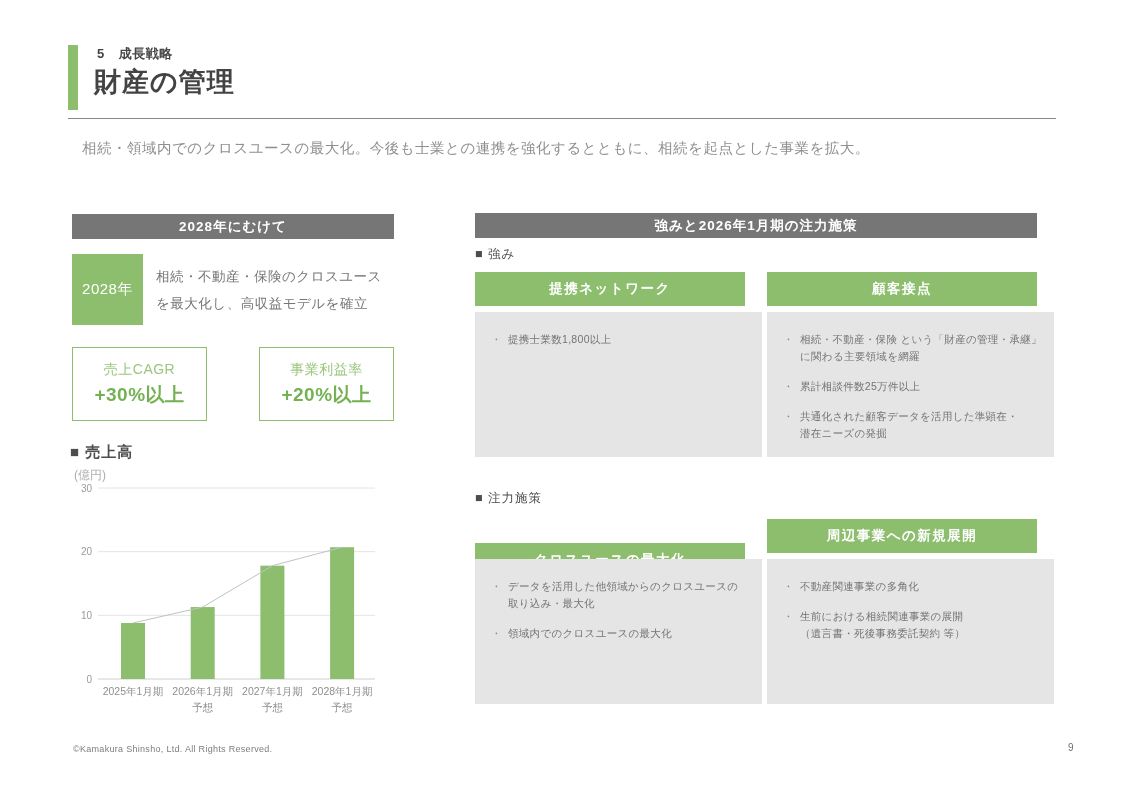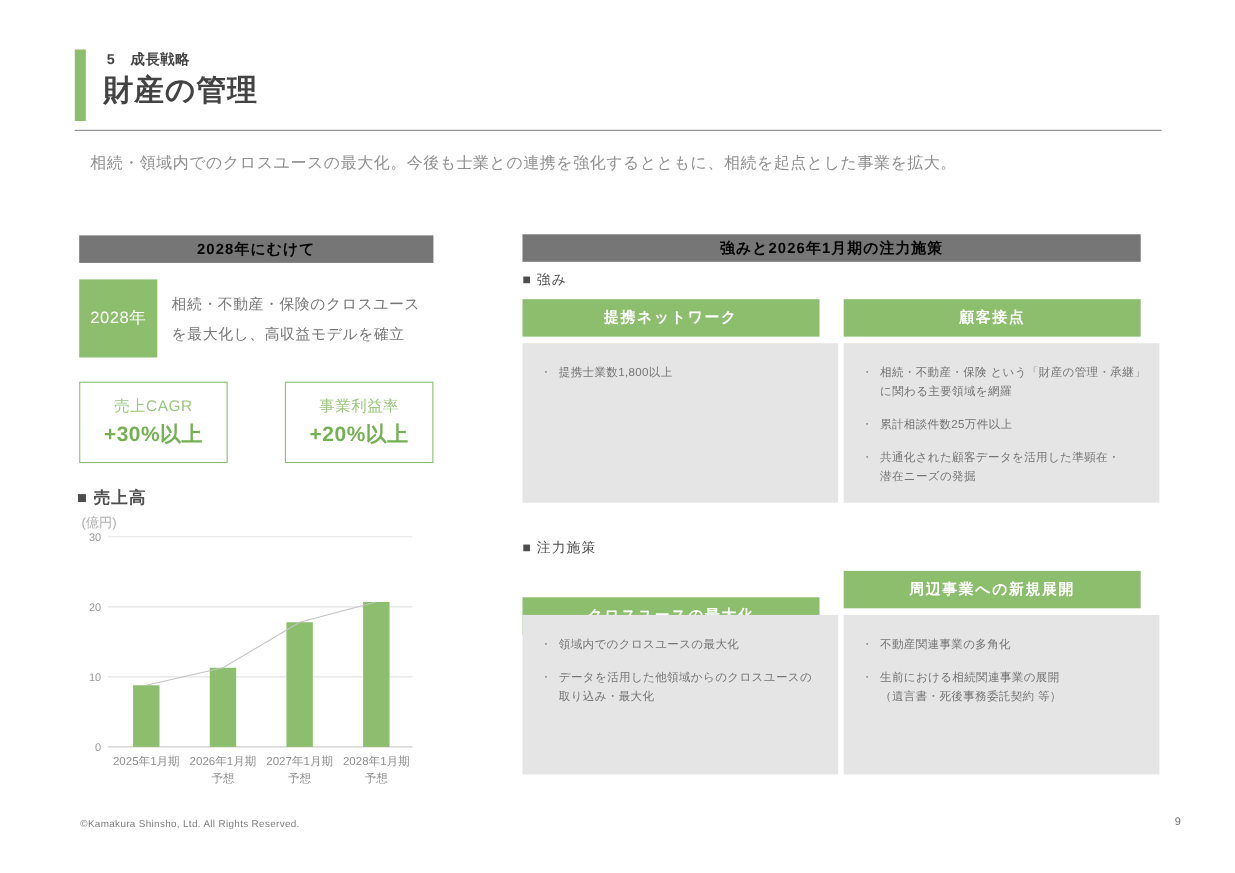--- a/index.html
+++ b/index.html
@@ -8,21 +8,21 @@
 
   
   .accent-bar{position:absolute;left:68px;top:45px;width:10px;height:65px;background:#8CBE6E;}
   .eyebrow{position:absolute;left:97px;top:45px;font-size:13px;font-weight:bold;color:#454545;letter-spacing:.5px;}
   .eyebrow .num{margin-right:14px;}
   .slide-title{position:absolute;left:94px;top:64px;font-size:27px;font-weight:bold;color:#434343;letter-spacing:1px;}
   .header-divider{position:absolute;left:68px;top:118px;width:988px;height:1px;background:#8a8a8a;}
   .lead{position:absolute;left:82px;top:139px;width:980px;font-size:14.5px;color:#8f8f8f;letter-spacing:.5px;}
 
   
-  .section-bar{position:absolute;height:25px;background:#767676;color:#000000;font-size:13.5px;font-weight:bold;
+  .section-bar{position:absolute;height:25px;background:#767676;color:#ffffff;font-size:13.5px;font-weight:bold;
     display:flex;align-items:center;justify-content:center;letter-spacing:1px;}
   .section-bar.left{left:72px;top:214px;width:322px;}
   .section-bar.right{left:475px;top:213px;width:562px;}
 
   
   .year-badge{position:absolute;left:72px;top:254px;width:71px;height:71px;background:#8CBE6E;color:#fff;
     font-size:15px;display:flex;align-items:center;justify-content:center;letter-spacing:.5px;}
   .vision{position:absolute;left:156px;top:263px;width:250px;font-size:13.5px;line-height:27px;color:#767676;
     white-space:pre-line;letter-spacing:.5px;}
   .kpi{position:absolute;top:347px;width:133px;height:72px;border:1px solid #8CBE6E;background:#fff;
@@ -130,23 +130,23 @@
       <li>共通化された顧客データを活用した準顕在・
 潜在ニーズの発掘</li>
     </ul>
   </div>
 
   <div class="group-label gl-focus">■ 注力施策</div>
 
   <div class="card-header ch-c">クロスユースの最大化</div>
   <div class="card-panel cp-c">
     <ul class="bullets">
-      <li>領域内でのクロスユースの最大化</li>
       <li>データを活用した他領域からのクロスユースの
 取り込み・最大化</li>
+      <li>領域内でのクロスユースの最大化</li>
     </ul>
   </div>
 
   <div class="card-header ch-d">周辺事業への新規展開</div>
   <div class="card-panel cp-d">
     <ul class="bullets">
       <li>不動産関連事業の多角化</li>
       <li>生前における相続関連事業の展開
 （遺言書・死後事務委託契約 等）</li>
     </ul>

